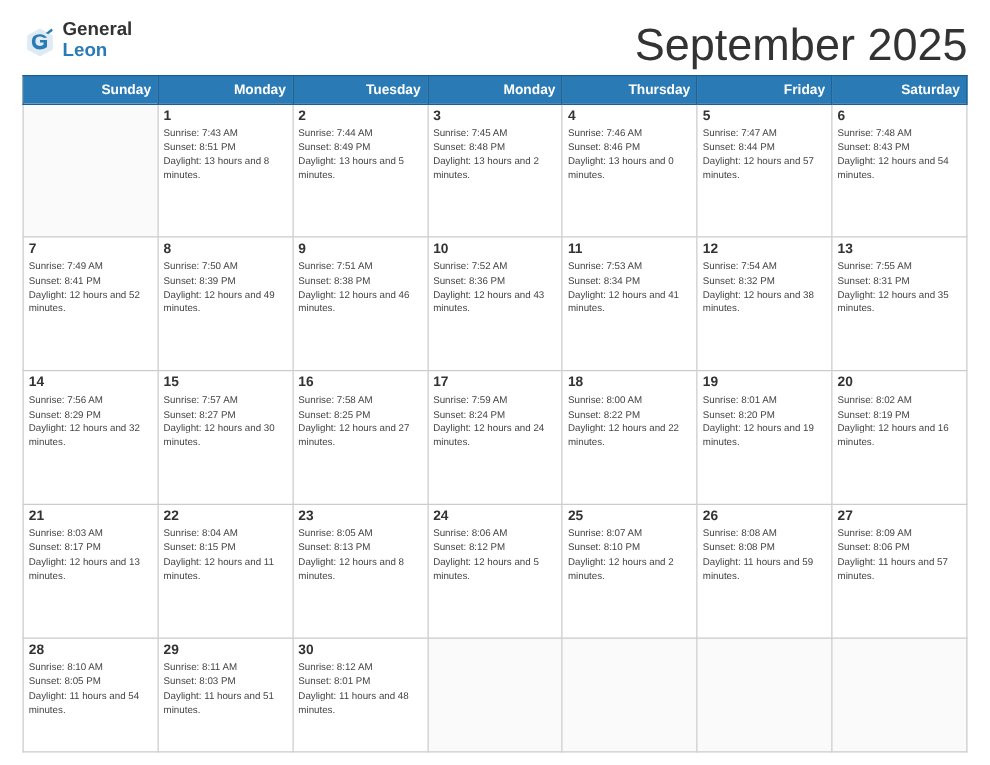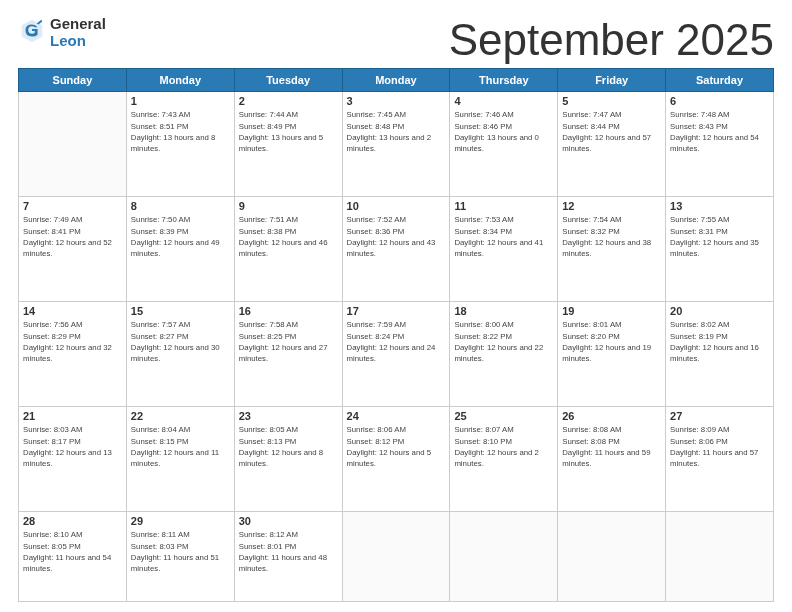--- a/index.html
+++ b/index.html
@@ -18,20 +18,21 @@
       flex-direction: column;
     }
     .top-section {
       display: flex;
       align-items: flex-start;
       justify-content: space-between;
       margin-bottom: 4px;
     }
     .logo {
       display: flex;
+      align-items: center;
       gap: 4px;
     }
     .logo-text {
       display: flex;
       flex-direction: column;
       line-height: 1.1;
     }
     .logo-general {
       font-size: 15px;
       font-weight: bold;
@@ -43,40 +44,40 @@
       color: #2a7ab5;
     }
     .logo-icon {
       width: 28px;
       height: 28px;
     }
     .header-right {
       text-align: right;
     }
     .month-title {
-      font-size: 44px;
+      font-size: 36px;
       font-weight: 300;
       color: #333;
       line-height: 1.1;
     }
     .subtitle {
       font-size: 13px;
       color: #555;
       margin-top: 2px;
     }
     .calendar {
       width: 100%;
       border-collapse: collapse;
       flex: 1;
       font-size: 8.5px;
     }
     .calendar th {
       background: #2a7ab5;
       color: #fff;
-      text-align: center;
+      text-align: right;
       padding: 5px 5px;
       font-size: 11px;
       font-weight: 600;
       border: 1px solid #1a5f8f;
       margin-top: 41px;
     }
     .calendar td {
       border: 1px solid #ccc;
       vertical-align: top;
       padding: 3px 4px;

